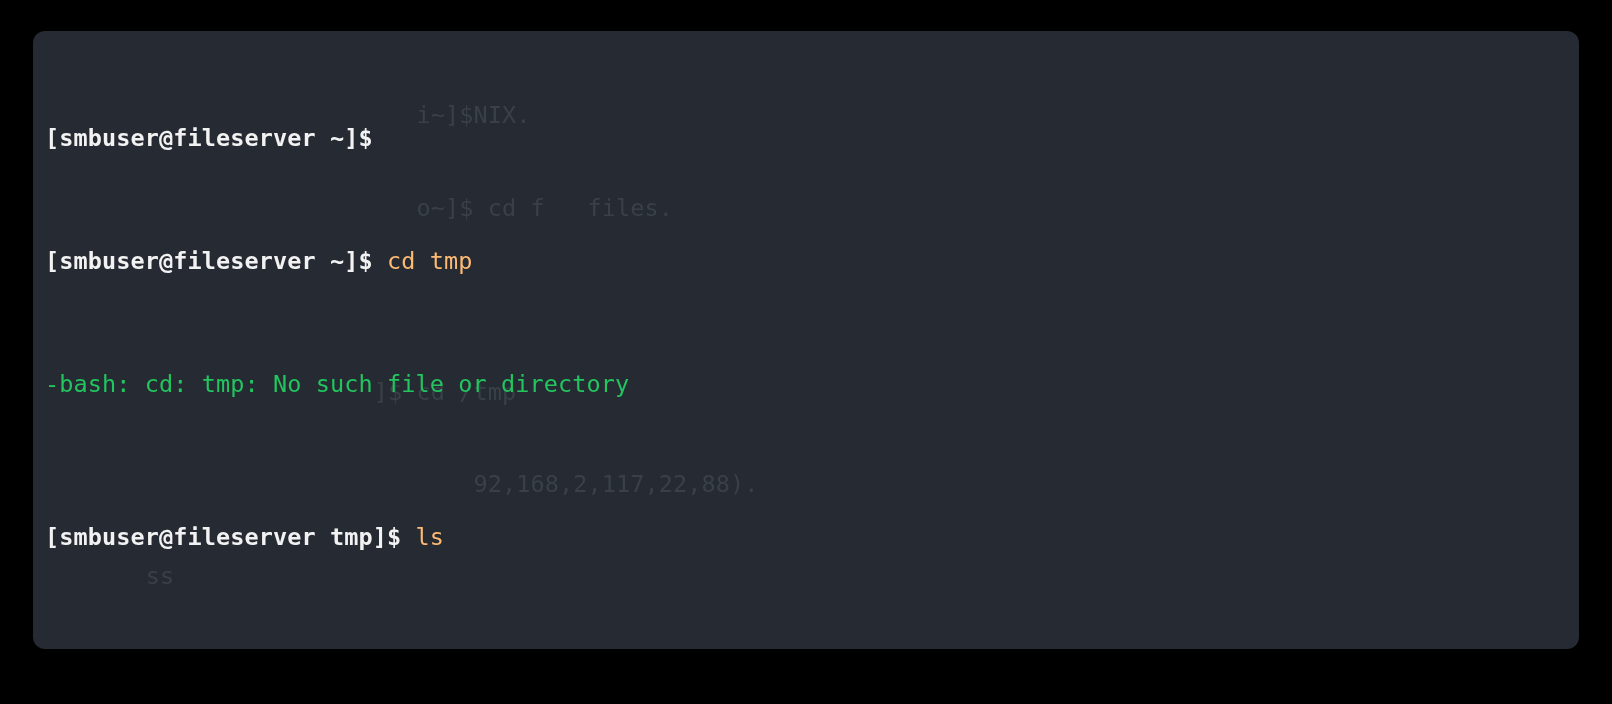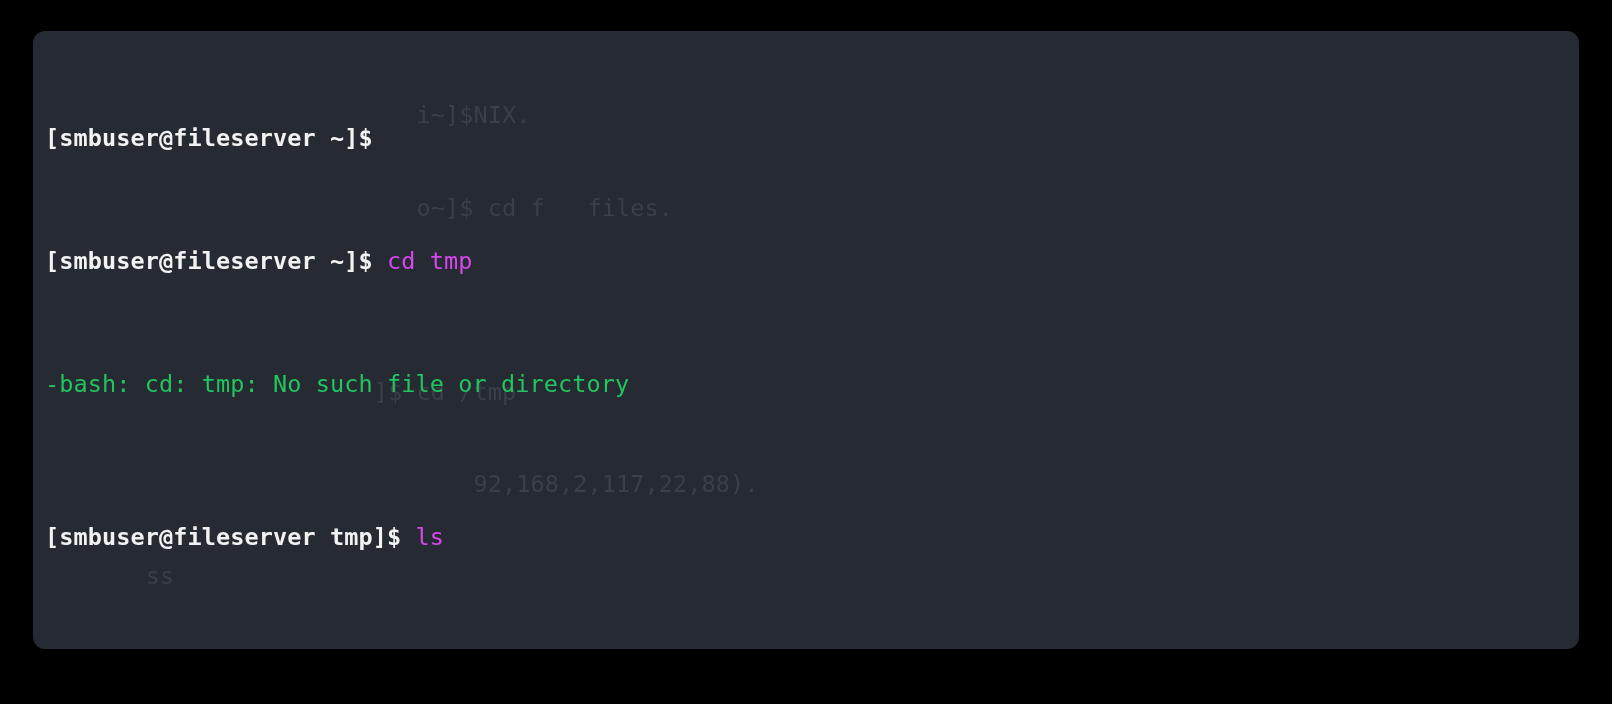--- a/index.html
+++ b/index.html
@@ -57,21 +57,21 @@
     white-space: pre;
     color: #e6e6e6;
   }
 
   .line {
     height: 30.7px;
     white-space: pre;
   }
 
   .prompt     { color: #f2f2f2; font-weight: bold; }
-  .cmd        { color: #d946ef; }
+  .cmd        { color: #fdba74; }
   .out        { color: #22c55e; }
 </style>
 </head>
 <body>
 
 <div id="terminal-window">
 
   <div id="ghost-layer">
     <div class="line">                          i~]$NIX.</div>
     <div class="line">                          o~]$ cd f   files.</div>

